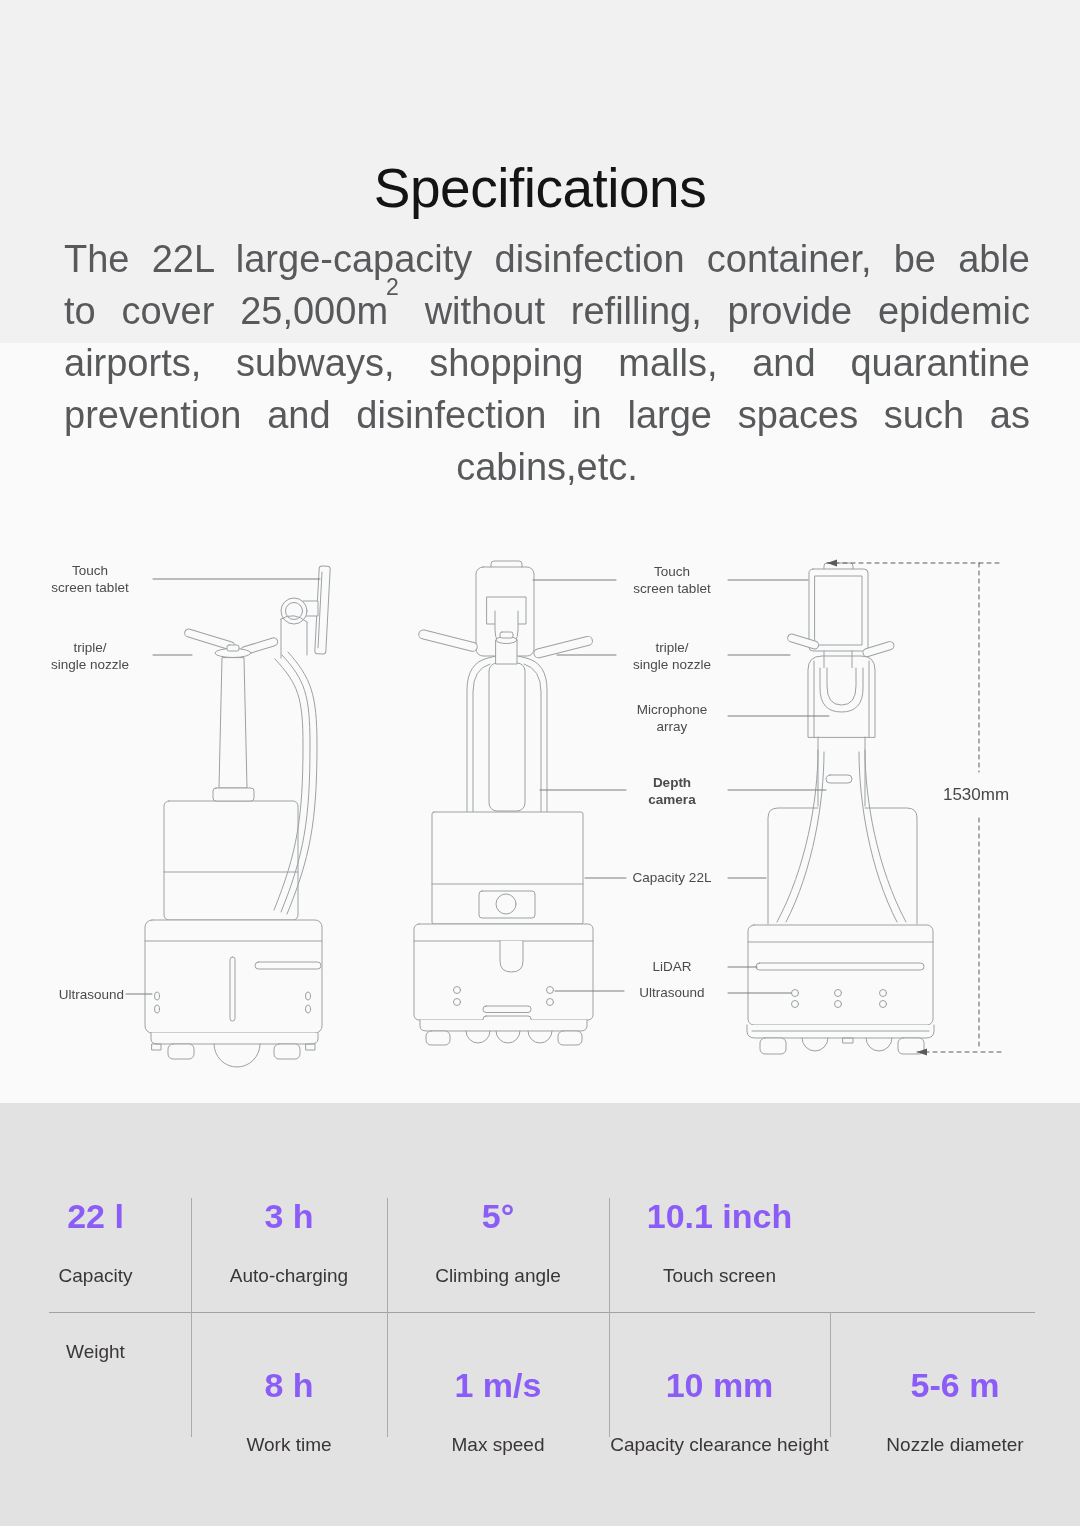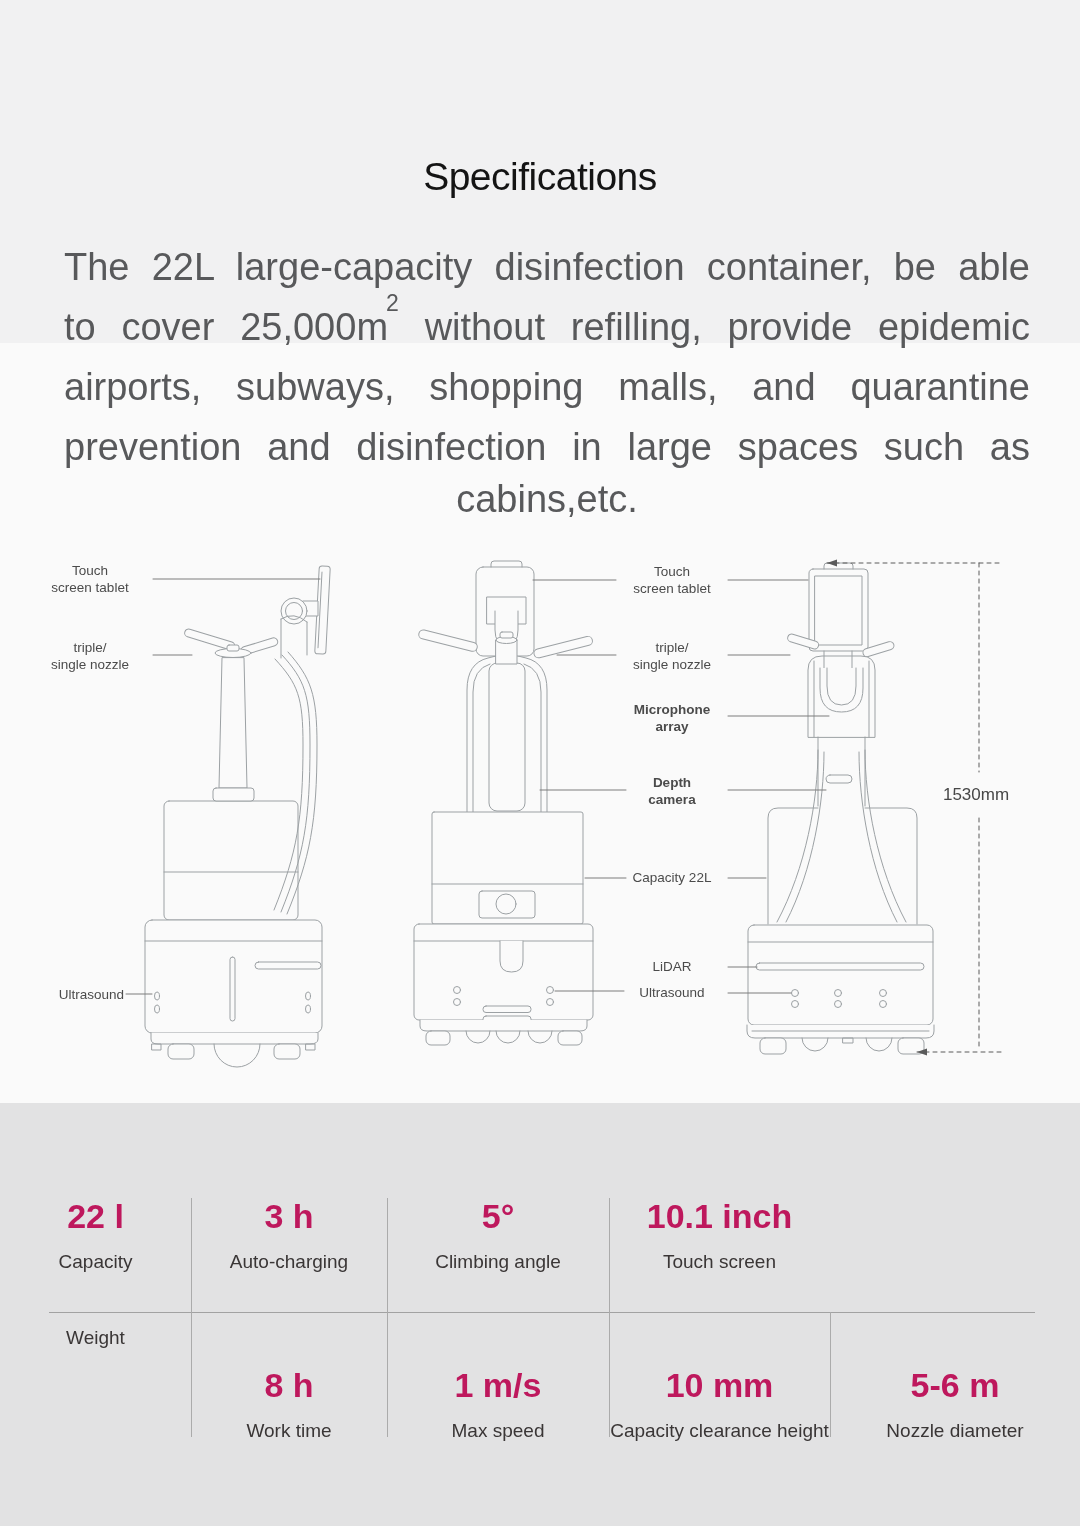--- a/index.html
+++ b/index.html
@@ -3,25 +3,25 @@
 <meta charset="utf-8">
 <style>
   html,body{margin:0;padding:0;background:#ffffff;}
   .page{position:relative;width:1080px;height:1526px;overflow:hidden;
         font-family:"Liberation Sans",sans-serif;background:#fafafa;}
   .band-top{position:absolute;left:0;top:0;width:1080px;height:343px;background:#f1f1f2;}
   .band-mid{position:absolute;left:0;top:343px;width:1080px;height:760px;background:#fafafa;}
   .band-bottom{position:absolute;left:0;top:1103px;width:1080px;height:423px;background:#e2e2e3;}
 
   .page-title{position:absolute;left:0;top:121px;width:1080px;text-align:center;
-    font-size:39px;line-height:60px;font-weight:400;color:#141414;letter-spacing:-.5px;}
+    font-size:55px;line-height:60px;font-weight:400;color:#141414;letter-spacing:-.5px;}
 
   .intro{position:absolute;left:64px;top:233px;width:966px;color:#58595b;
     font-size:38px;line-height:52px;}
-  .intro .jline{text-align:justify;text-align-last:justify;margin-top:8px;}
+  .intro .jline{text-align:justify;text-align-last:justify;}
   .intro .lline{text-align:center;}
   .intro sup{font-size:23px;line-height:0;position:relative;top:-15px;margin-left:-2px;}
 
   .diagram{position:absolute;left:0;top:540px;width:880px;height:540px;}
   .diagram svg{position:absolute;left:0;top:0;}
 
   .dlabel{position:absolute;font-size:13.5px;line-height:17px;color:#4b4b4b;
     text-align:center;white-space:pre-line;}
   .dlabel.right-align{text-align:right;}
   .dim-text{position:absolute;left:930px;top:785px;width:92px;text-align:center;
@@ -30,25 +30,25 @@
   .spec-table{position:absolute;left:0;top:1103px;width:1080px;height:423px;}
   .spec-row{position:absolute;left:0;width:1080px;display:grid;
     grid-template-columns:191px 196px 222px 221px 250px;}
   .spec-row.r1{top:0;height:209px;}
   .spec-row.r2{top:209px;height:217px;}
   .spec-cell{position:relative;text-align:center;}
   .spec-row.r1 .spec-cell + .spec-cell::before{content:"";position:absolute;left:0;
     top:95px;bottom:0;width:1px;background:#ababab;}
   .spec-row.r2 .spec-cell + .spec-cell::before{content:"";position:absolute;left:0;
     top:0;height:125px;width:1px;background:#ababab;}
-  .spec-val{font-weight:700;font-size:34px;line-height:40px;color:#be185d;}
+  .spec-val{font-weight:700;font-size:34px;line-height:40px;color:#8b5cf6;}
   .spec-lab{font-size:19px;line-height:24px;color:#3a3636;}
   .spec-row.r1 .spec-val{margin-top:93px;}
   .spec-row.r2 .spec-val{margin-top:53px;}
-  .spec-lab{margin-top:14px;}
+  .spec-lab{margin-top:28px;}
   .spec-hr{position:absolute;left:49px;top:209px;width:986px;height:1px;background:#a2a2a2;}
 </style>
 </head>
 <body>
 
 <div class="page">
   <div class="band-top"></div>
   <div class="band-mid"></div>
   <div class="band-bottom"></div>
 
@@ -230,21 +230,21 @@
     <div class="dlabel" style="left:25px;top:22px;width:130px;">Touch
 screen tablet</div>
     <div class="dlabel" style="left:25px;top:99px;width:130px;">triple/
 single nozzle</div>
     <div class="dlabel right-align" style="left:24px;top:446px;width:100px;">Ultrasound</div>
 
     <div class="dlabel" style="left:607px;top:23px;width:130px;">Touch
 screen tablet</div>
     <div class="dlabel" style="left:607px;top:99px;width:130px;">triple/
 single nozzle</div>
-    <div class="dlabel" style="left:607px;top:161px;width:130px;font-weight:bold;">Microphone
+    <div class="dlabel" style="left:607px;top:161px;width:130px;">Microphone
 array</div>
     <div class="dlabel" style="left:607px;top:234px;width:130px;font-weight:bold;">Depth
 camera</div>
     <div class="dlabel" style="left:592px;top:329px;width:160px;">Capacity 22L</div>
     <div class="dlabel" style="left:607px;top:418px;width:130px;">LiDAR</div>
     <div class="dlabel" style="left:607px;top:444px;width:130px;">Ultrasound</div>
   </div>
 
   <div class="dim-text">1530mm</div>
 

